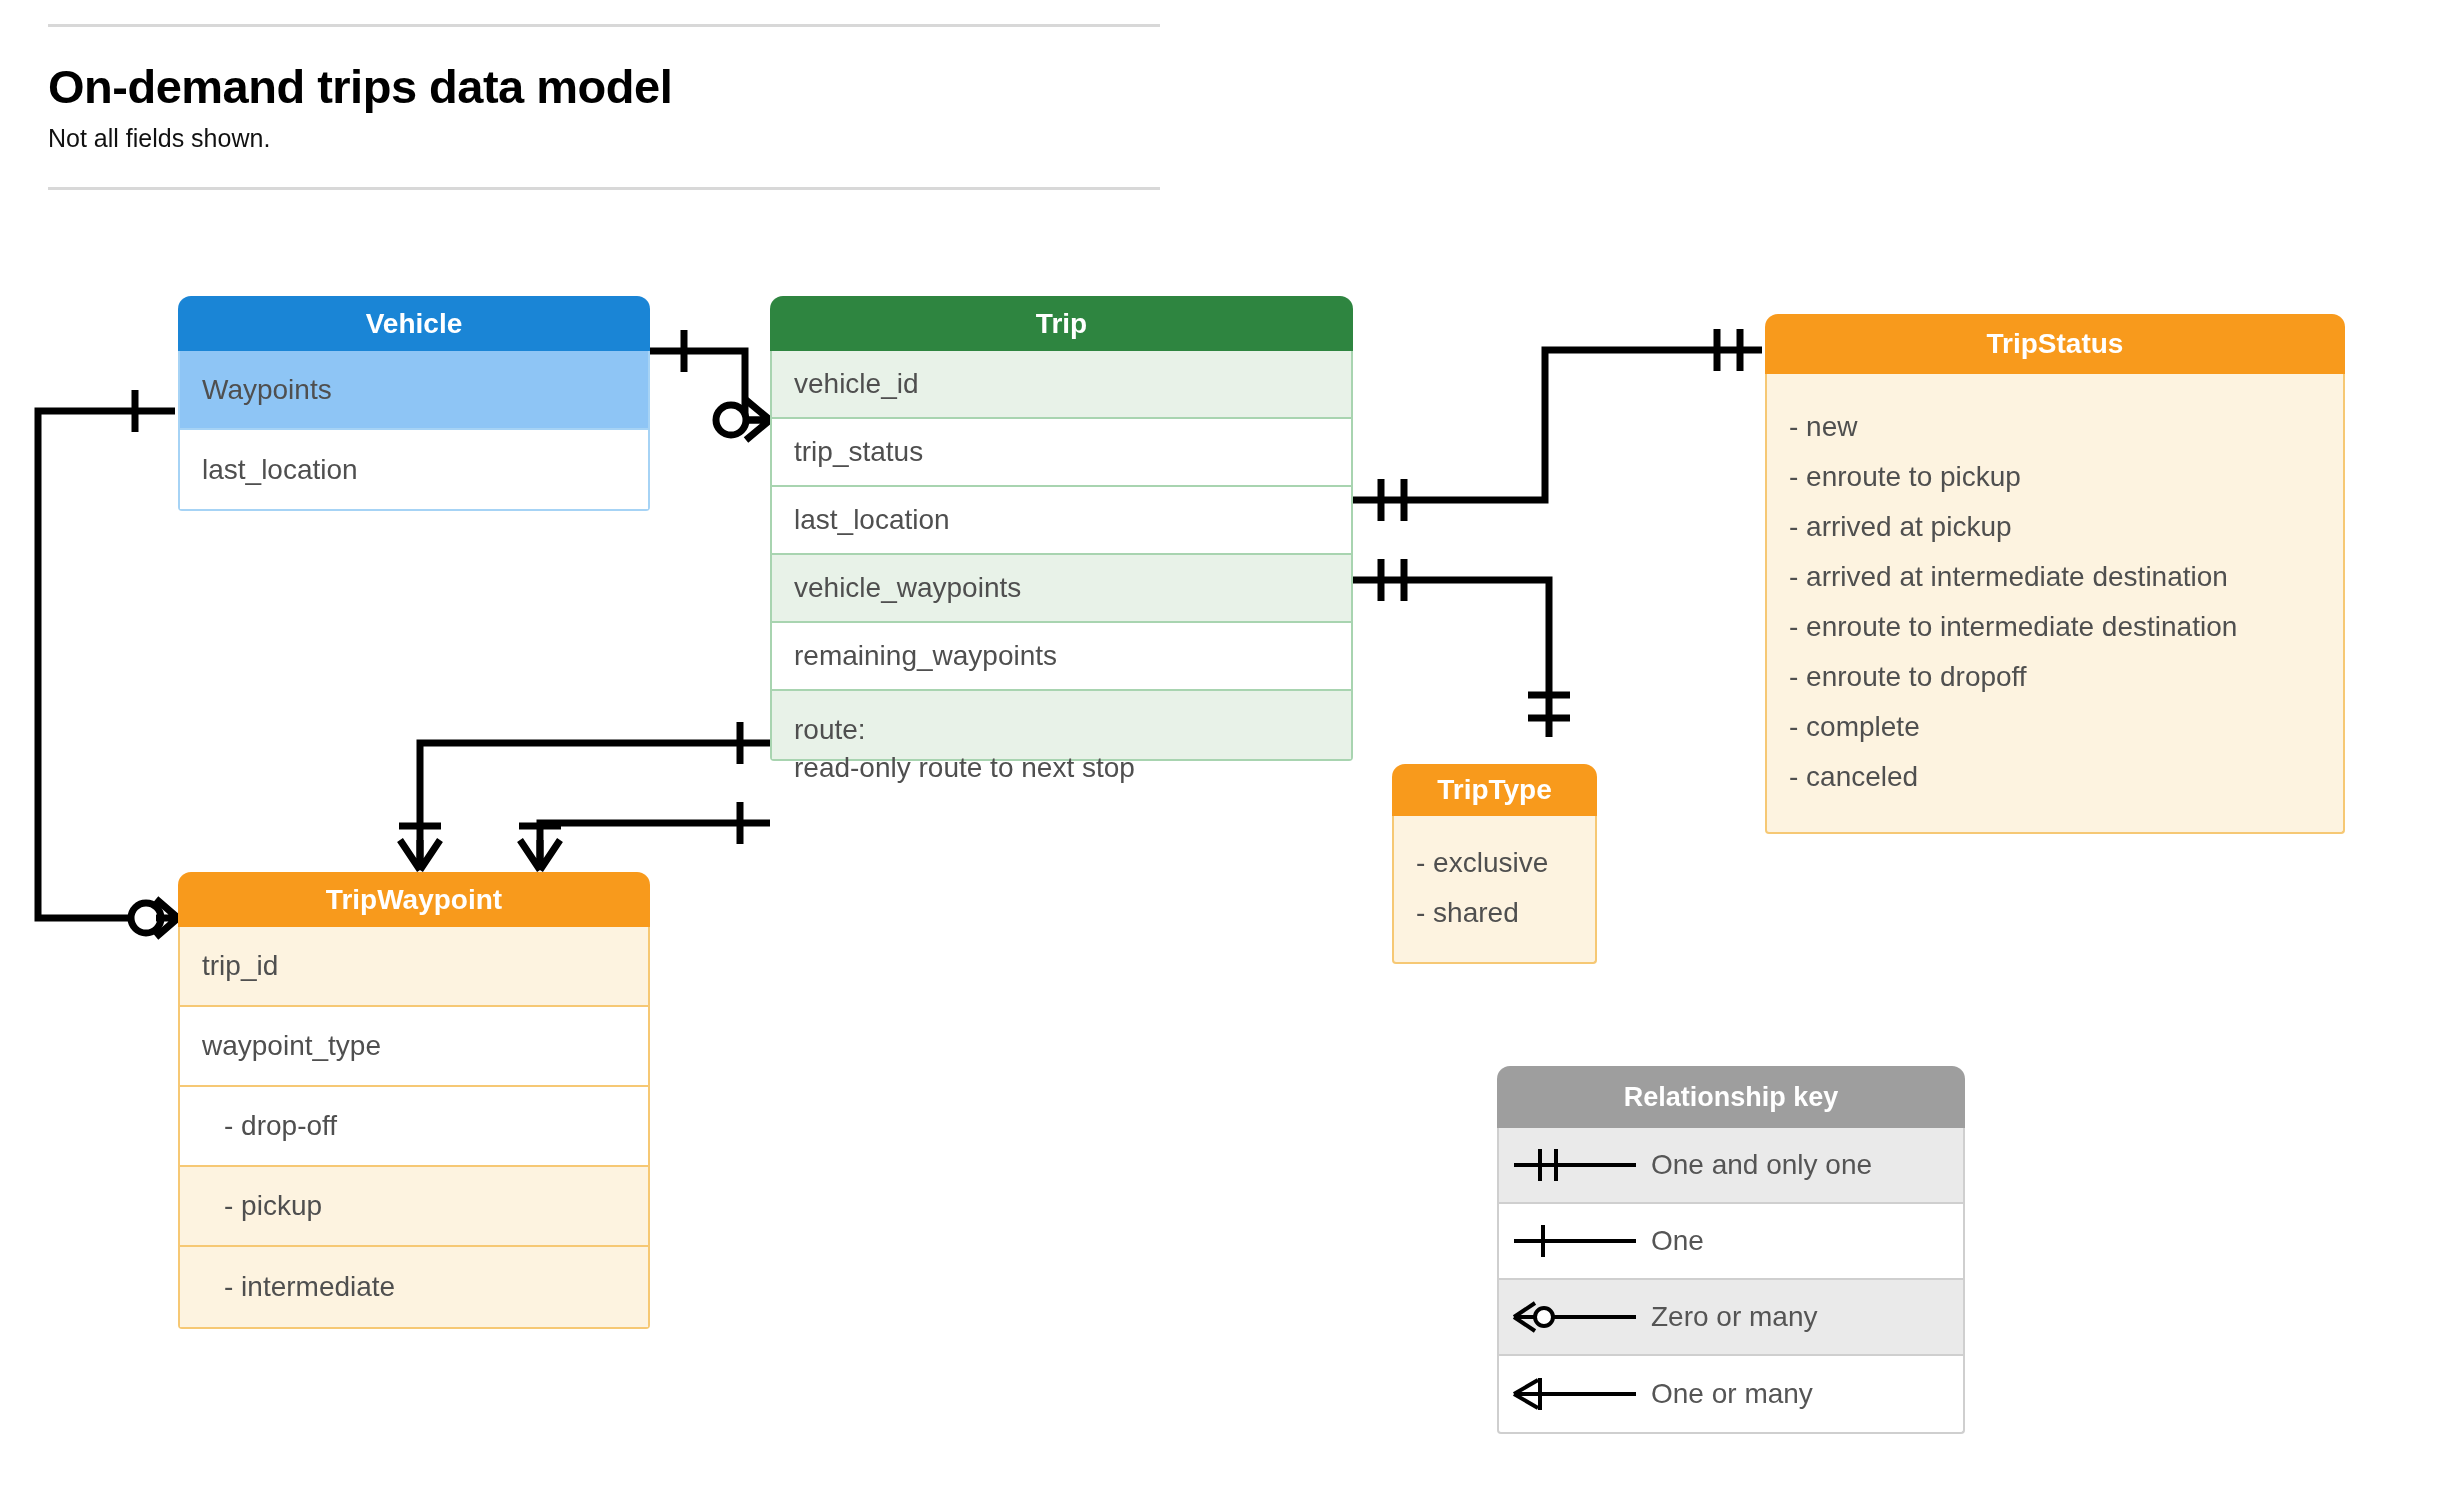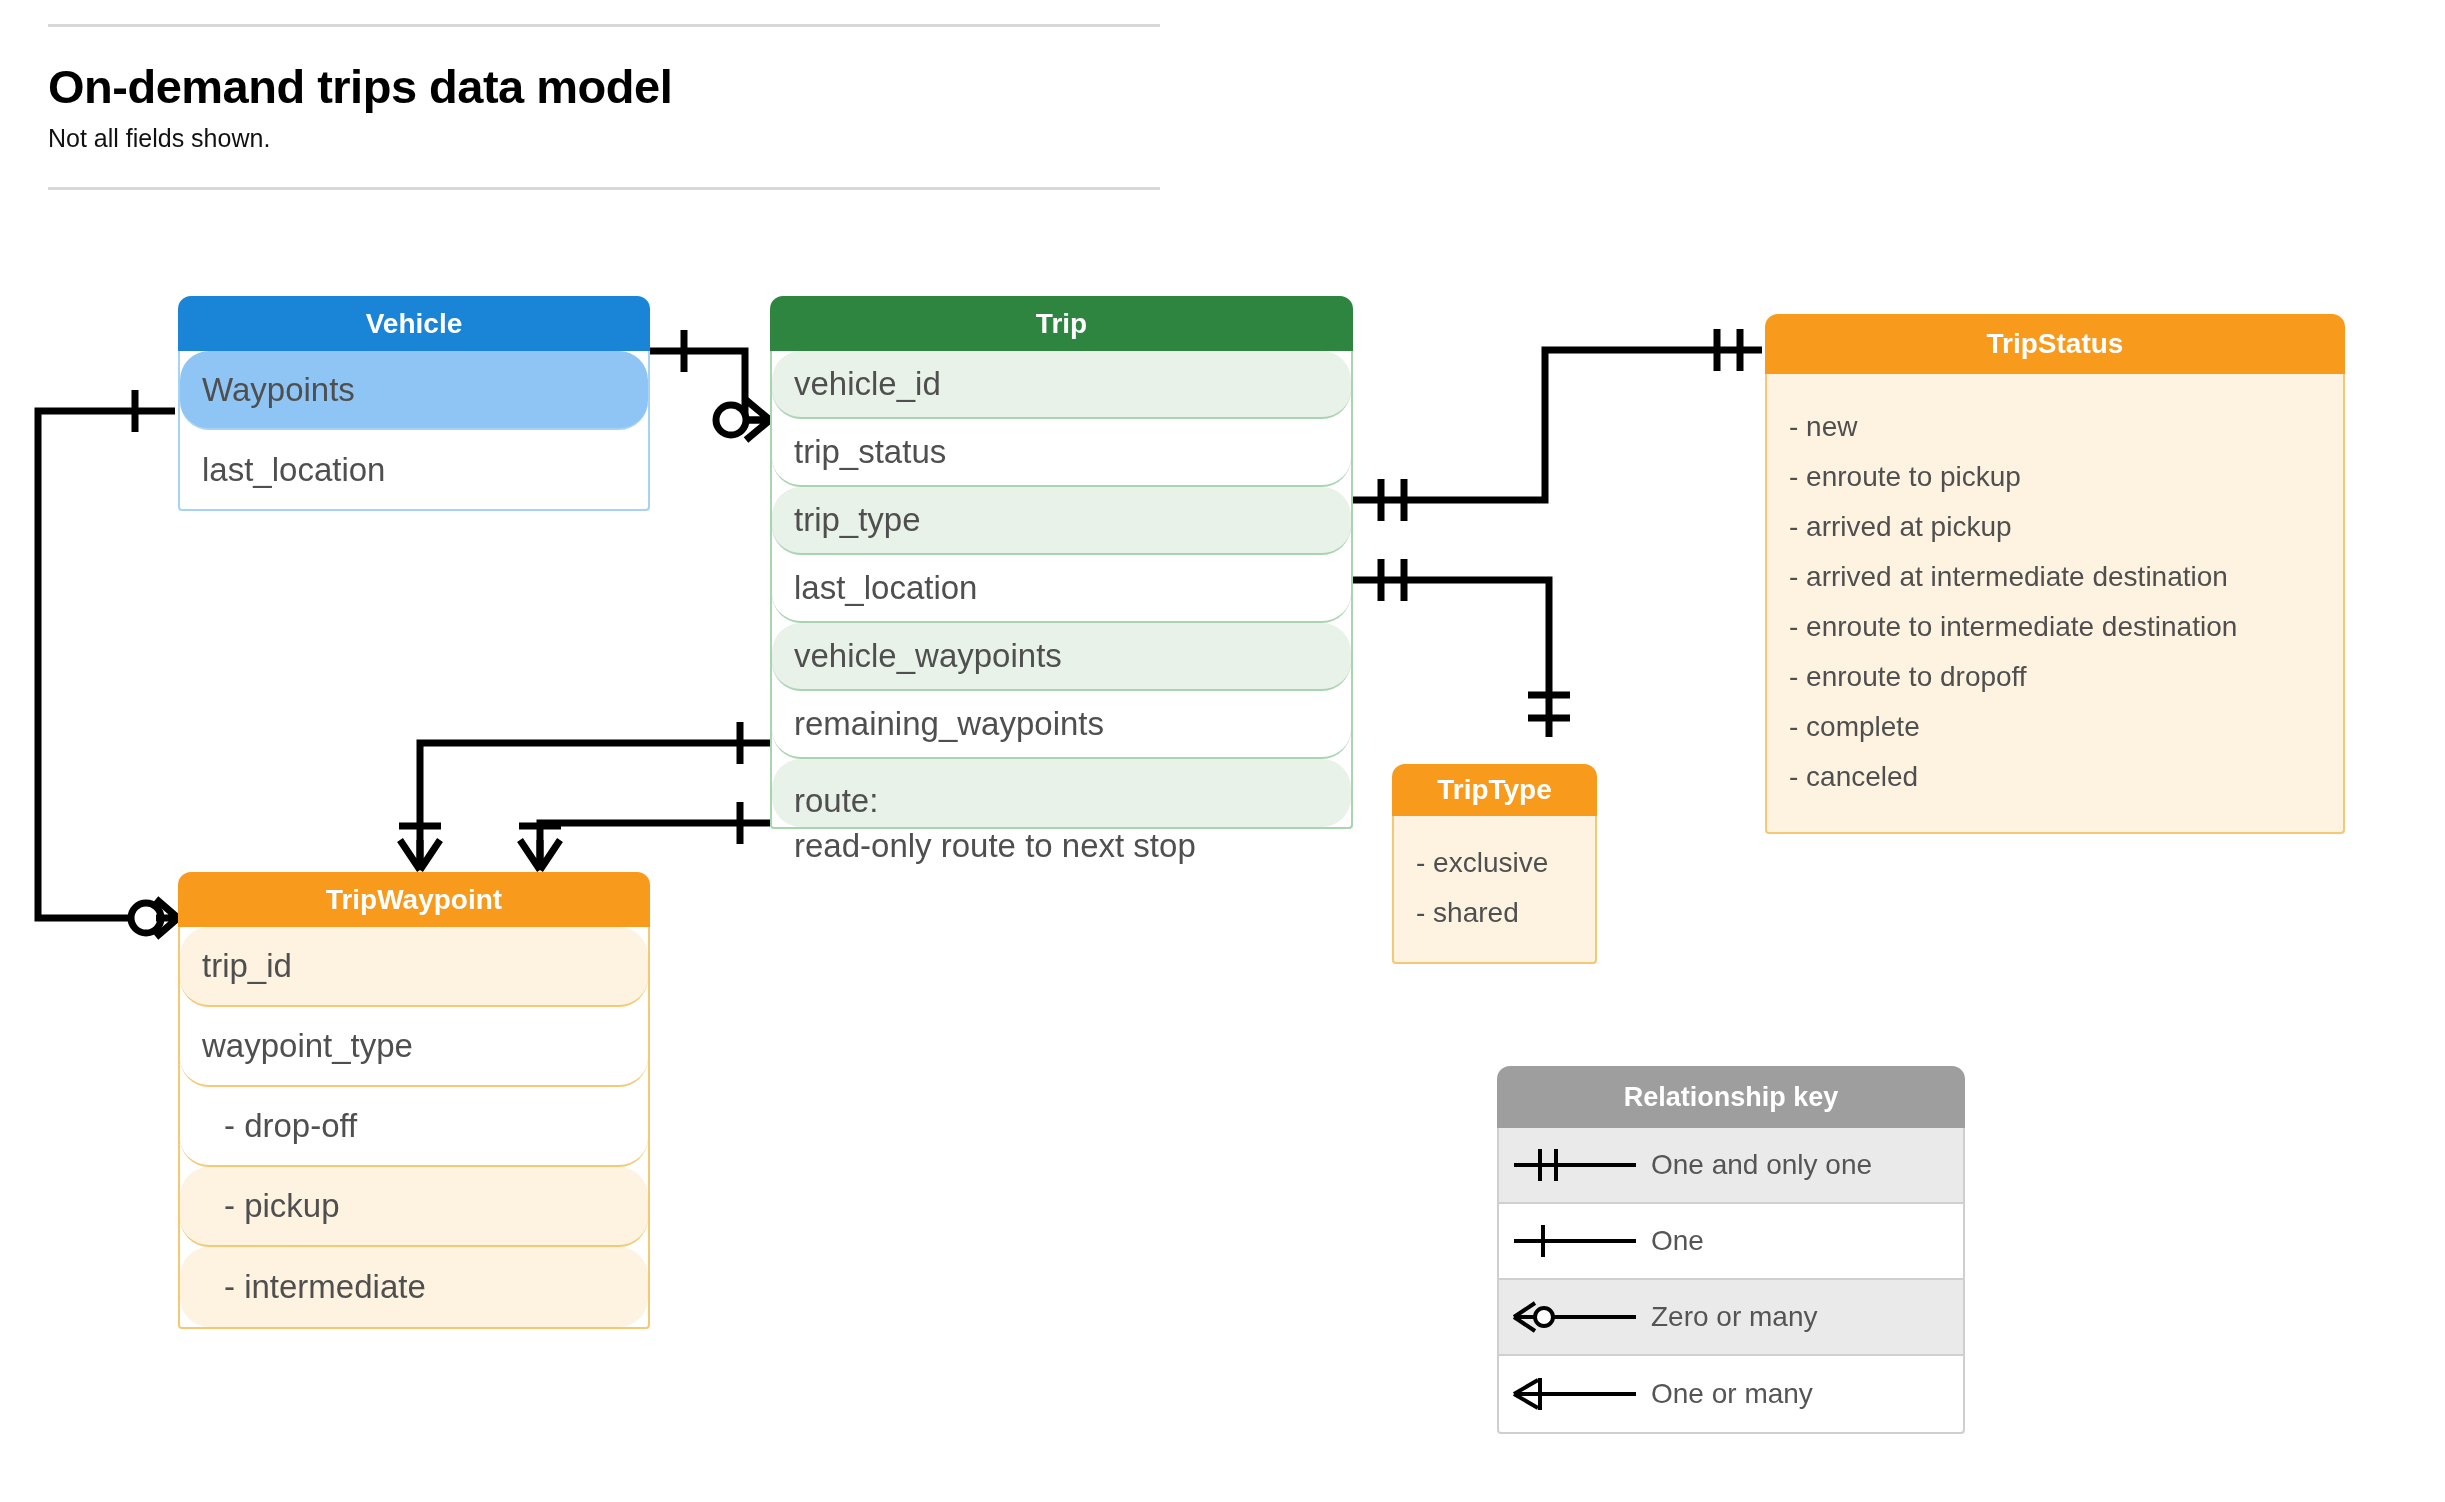--- a/index.html
+++ b/index.html
@@ -69,23 +69,22 @@
   }
   .entity-body {
     box-sizing: border-box;
     width: 100%;
   }
   .row {
     box-sizing: border-box;
     display: flex;
     align-items: center;
     color: #4f4f4f;
-    font-size: 33px;
+    font-size: 28px;
     padding-left: 22px;
-    border-radius: 29px;
   }
   .row.multi {
     display: block;
     padding-top: 20px;
     padding-bottom: 22px;
     line-height: 1.35;
   }
 
   
   #entity-vehicle { left: 178px; top: 296px; width: 472px; }
@@ -248,21 +247,20 @@
       <div class="row alt">Waypoints</div>
       <div class="row plain">last_location</div>
     </div>
   </div>
 
   <div class="entity" id="entity-trip">
     <div class="entity-header">Trip</div>
     <div class="entity-body">
       <div class="row alt">vehicle_id</div>
       <div class="row plain">trip_status</div>
-      <div class="row alt">trip_type</div>
       <div class="row plain">last_location</div>
       <div class="row alt">vehicle_waypoints</div>
       <div class="row plain">remaining_waypoints</div>
       <div class="row alt multi">
         <div>route:</div>
         <div>read-only route to next stop</div>
       </div>
     </div>
   </div>
 

